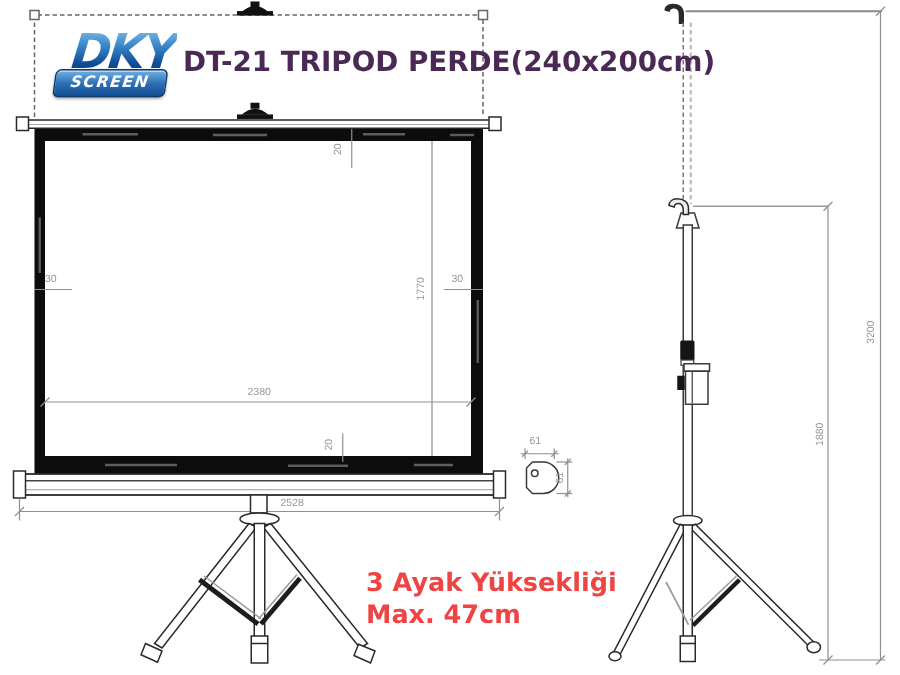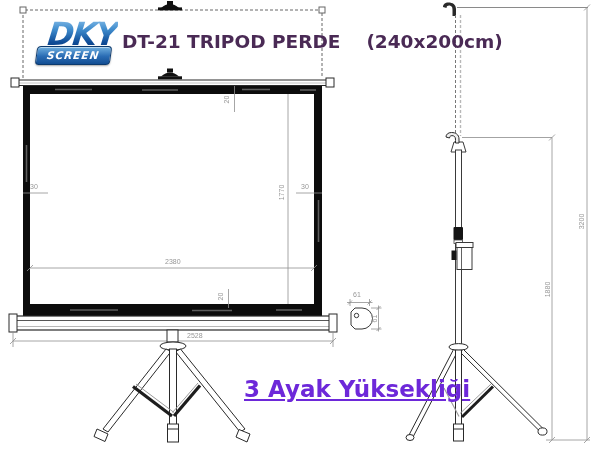--- a/index.html
+++ b/index.html
@@ -15,24 +15,24 @@
               -webkit-background-clip:text;background-clip:text;color:transparent;}
   }
   .logo-screen{position:absolute;left:6px;top:31px;padding:2px 10px 3px 10px;
                font:italic 700 10.5px "DejaVu Sans",sans-serif;letter-spacing:1px;color:#fff;
                background:linear-gradient(180deg,#6fb0e0 0%,#2a6cb4 55%,#134e93 100%);
                border:1px solid #0c3a6e;border-radius:4px;transform:skewX(-8deg);
                box-shadow:0 1px 2px rgba(0,0,0,.35), inset 0 1px 0 rgba(255,255,255,.5);}
   
   .title{position:absolute;left:122px;top:31px;font-size:18.5px;font-weight:bold;
          color:#4a2a55;white-space:nowrap;}
-  .title .size{margin-left:26px;}
-  
-  .note{position:absolute;left:244px;top:379px;font-size:23px;font-weight:bold;
-        color:#6d28d9;line-height:21px;white-space:nowrap;text-decoration:underline;}
+  .title .size{margin-left:0;}
+  
+  .note{position:absolute;left:244px;top:379px;font-size:17px;font-weight:bold;
+        color:#ef4444;line-height:21px;white-space:nowrap;}
   
   .dim-label{position:absolute;font-family:"Liberation Sans",sans-serif;font-size:7px;
              color:#979797;white-space:nowrap;line-height:9px;}
   .dim-label.v{text-align:center;transform:rotate(-90deg);}
 </style>
 </head>
 <body>
 
 <svg width="600" height="450" viewBox="0 0 600 450">
 
@@ -193,13 +193,14 @@
 <span class="dim-label" style="left:301px;top:182px;">30</span>
 <span class="dim-label" style="left:165px;top:257px;">2380</span>
 <span class="dim-label" style="left:187px;top:331px;">2528</span>
 <span class="dim-label" style="left:353px;top:290px;">61</span>
 <span class="dim-label v" style="left:366px;top:314px;width:16px;">61</span>
 <span class="dim-label v" style="left:569px;top:217px;width:24px;">3200</span>
 <span class="dim-label v" style="left:535px;top:285px;width:24px;">1880</span>
 
 <div class="note">
   <div>3 Ayak Yüksekliği</div>
+  <div>Max. 47cm</div>
 </div>
 
 </body></html>

